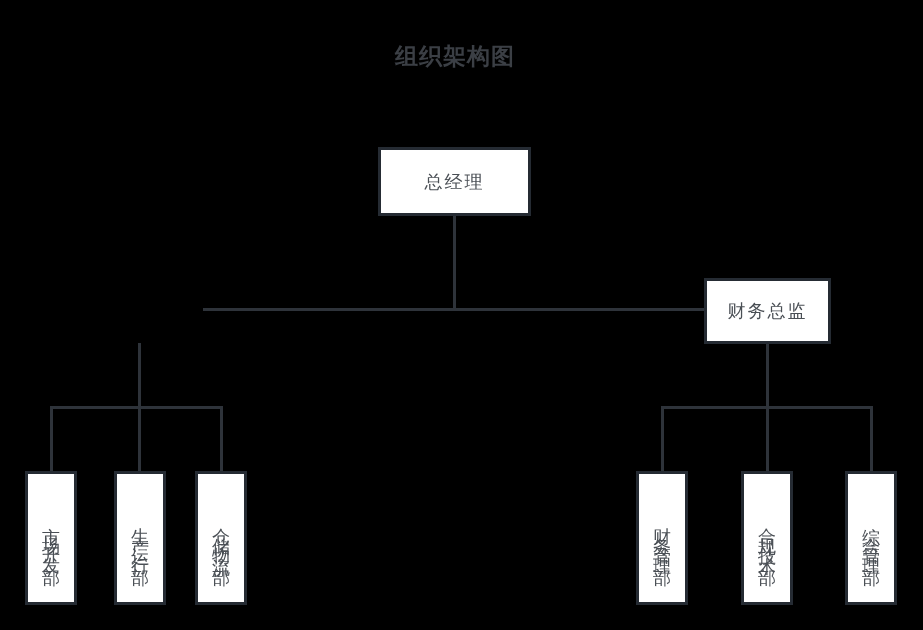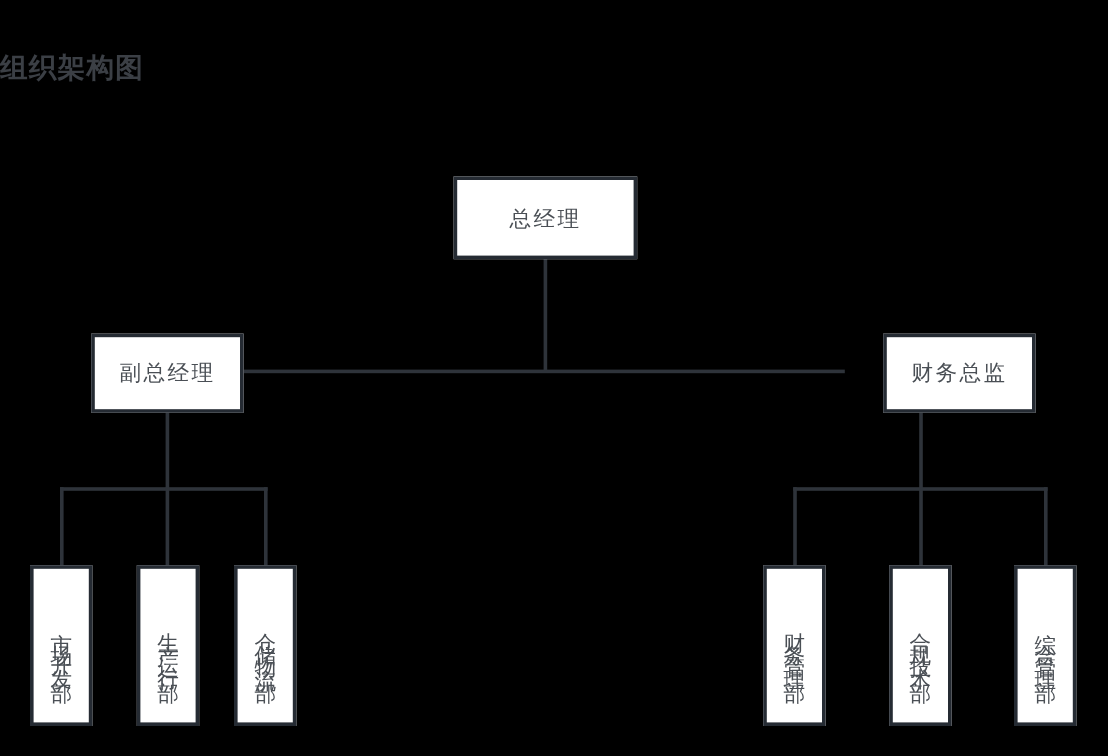--- a/index.html
+++ b/index.html
@@ -17,21 +17,21 @@
     height: 630px;
     background: var(--background);
     font-family: "Liberation Sans", "DejaVu Sans", sans-serif;
     overflow: hidden;
   }
   .diagram-title {
     position: absolute;
     left: 0;
     top: 41px;
     width: 910px;
-    text-align: left;
+    text-align: center;
     font-size: 23px;
     font-weight: bold;
     letter-spacing: 1px;
     color: var(--title-text);
   }
   .node {
     position: absolute;
     box-sizing: border-box;
     background: var(--box-fill);
     border: 3px solid var(--box-border);
@@ -48,21 +48,21 @@
     text-orientation: upright;
     letter-spacing: 10px;
   }
   .line {
     position: absolute;
     background: var(--line);
   }
   
   .n-root       { left: 378px; top: 147px; width: 153px; height: 69px; }
   .n-mgr-left   { left: 76px;  top: 278px; width: 127px; height: 66px; }
-  .n-mgr-right  { left: 704px; top: 278px; width: 127px; height: 66px; margin-left: 32px; }
+  .n-mgr-right  { left: 704px; top: 278px; width: 127px; height: 66px; }
   .n-dept       { top: 471px; width: 52px; height: 134px; }
   .n-dept-l1 { left: 25px; }
   .n-dept-l2 { left: 114px; }
   .n-dept-l3 { left: 195px; }
   .n-dept-r1 { left: 636px; }
   .n-dept-r2 { left: 741px; }
   .n-dept-r3 { left: 845px; }
   
   .l-root-v    { left: 453px; top: 215px; width: 3px;   height: 94px; }
   .l-main-h    { left: 203px; top: 308px; width: 501px; height: 3px; }
@@ -92,21 +92,20 @@
   <div class="line l-stub-l2"></div>
   <div class="line l-stub-l3"></div>
   <div class="line l-mgrr-v"></div>
   <div class="line l-right-h"></div>
   <div class="line l-stub-r1"></div>
   <div class="line l-stub-r2"></div>
   <div class="line l-stub-r3"></div>
 
   <div class="node n-root">总经理</div>
 
-  <div class="node n-mgr-left">副总经理</div>
 
   <div class="node n-mgr-right">财务总监</div>
 
   <div class="node vertical n-dept n-dept-l1">市场开发部</div>
 
   <div class="node vertical n-dept n-dept-l2">生产运行部</div>
 
   <div class="node vertical n-dept n-dept-l3">仓储物流部</div>
 
   <div class="node vertical n-dept n-dept-r1">财务管理部</div>

